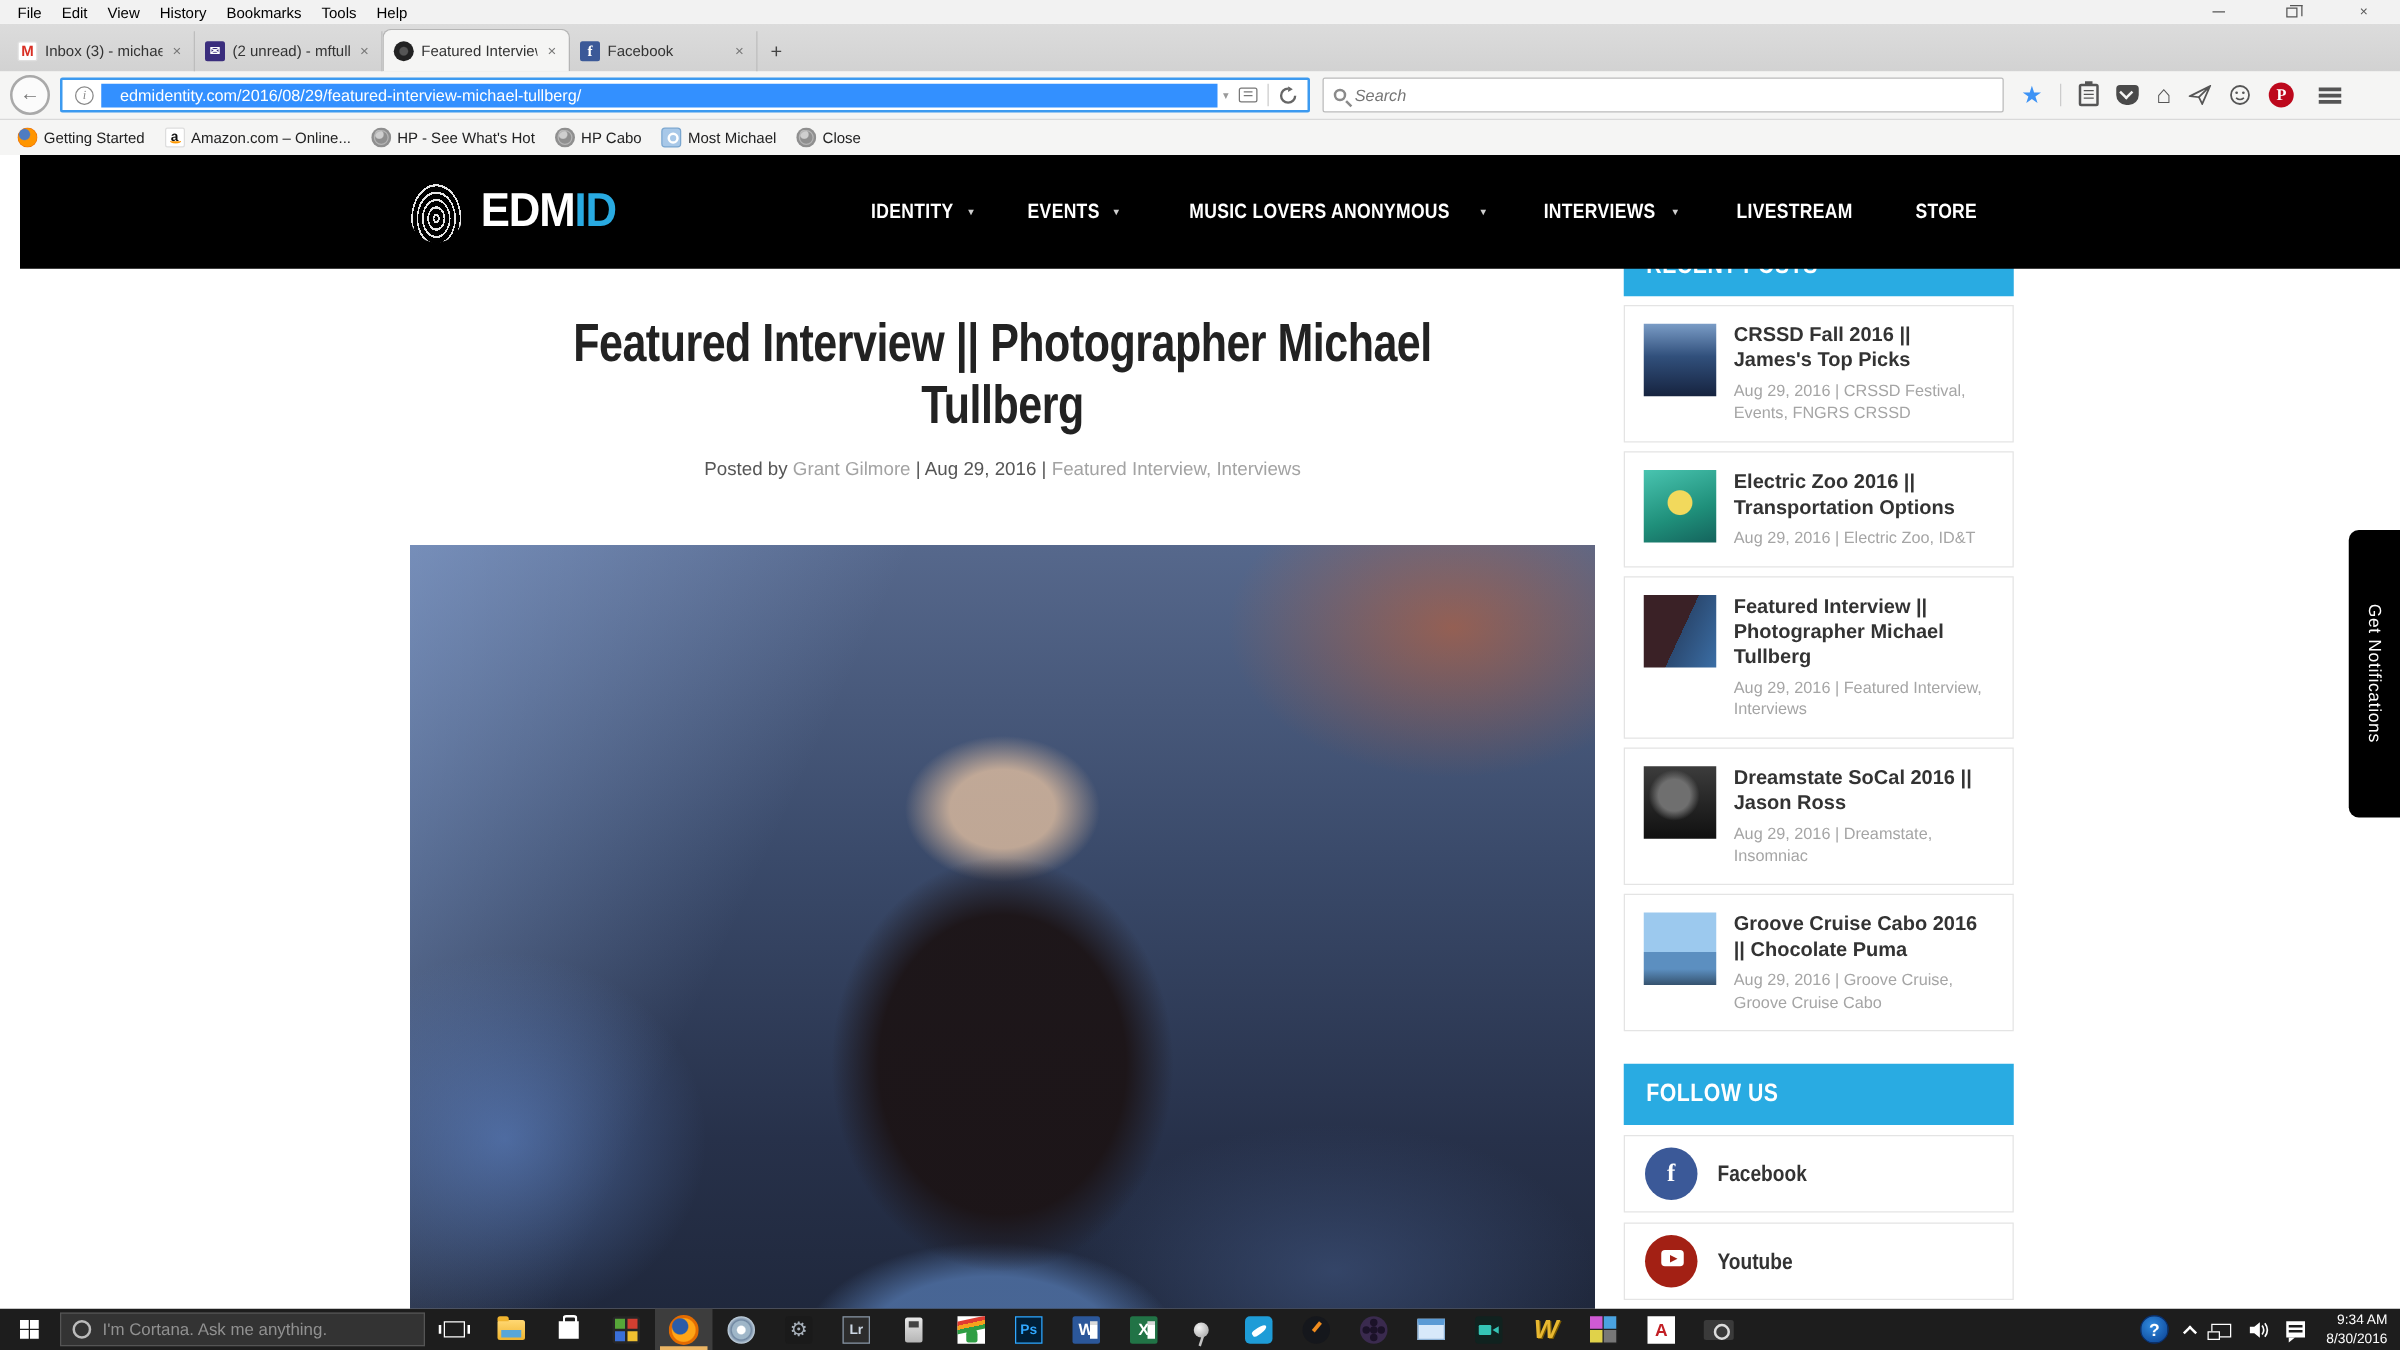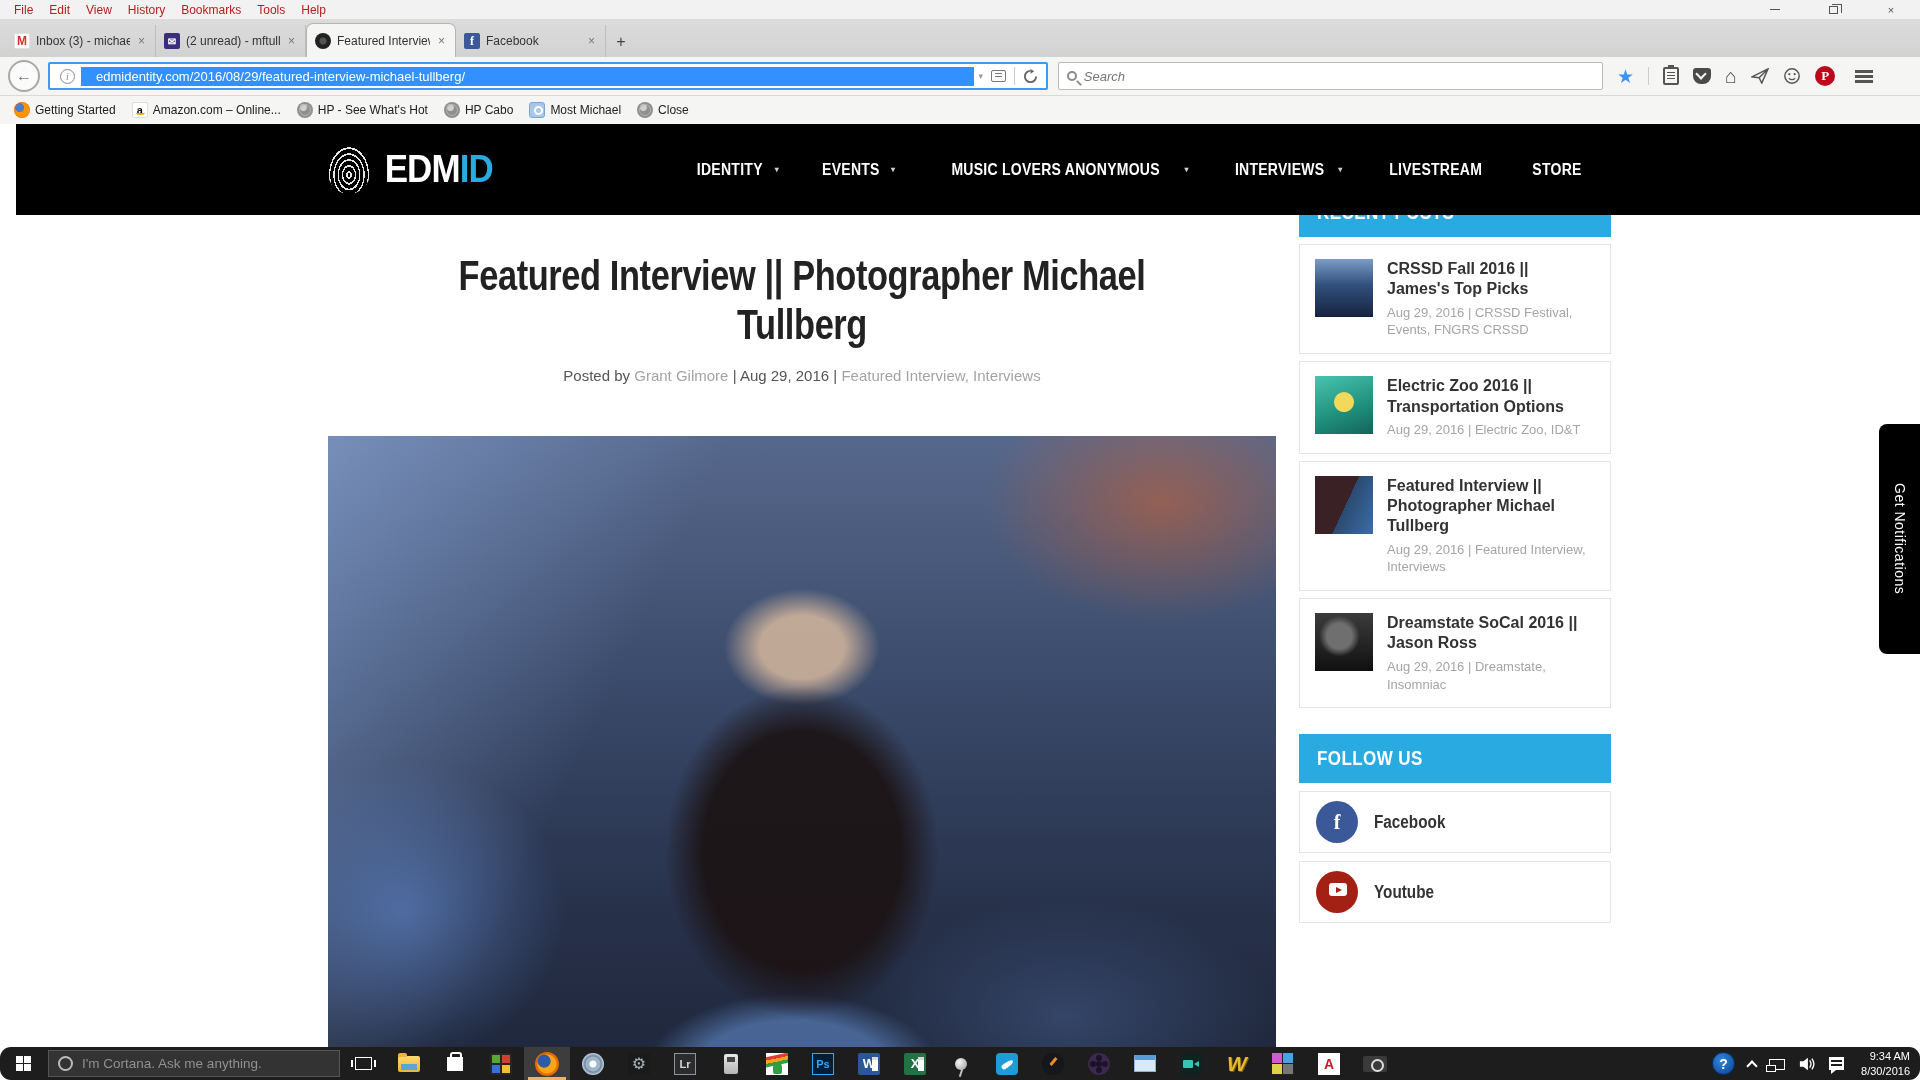--- a/index.html
+++ b/index.html
@@ -1,20 +1,20 @@
 <!DOCTYPE html>
 <html><head>
 <meta charset="utf-8">
 <style>
   * { margin:0; padding:0; box-sizing:border-box; }
   html,body { width:1920px; height:1080px; overflow:hidden; font-family:"Liberation Sans",sans-serif; }
   .screen { position:relative; width:1920px; height:1080px; background:#fff; overflow:hidden; }
 
   
-  .menubar { position:absolute; top:0; left:0; width:1920px; height:19px; background:#f2f2f2; display:flex; align-items:center; padding-left:6px; font-size:12px; color:#b91c1c; z-index:40;}
+  .menubar { position:absolute; top:0; left:0; width:1920px; height:19px; background:#f2f2f2; display:flex; align-items:center; padding-left:6px; font-size:12px; color:#000000; z-index:40;}
   .menubar .mitem { padding:2px 8px; cursor:default; }
   .winctl { position:absolute; right:0; top:0; height:19px; display:flex; align-items:center; z-index:41;}
   .winctl .wbtn { width:58px; height:19px; display:flex; align-items:center; justify-content:center; color:#555; font-size:11px; }
   .minbar { width:10px; height:1px; background:#555; }
   .restbox { width:9px; height:8px; border:1px solid #555; position:relative; }
   .restbox:before { content:""; position:absolute; top:-3px; left:2px; width:9px; height:8px; border:1px solid #555; border-bottom:none; border-left:none; }
 
   
   .tabstrip { position:absolute; top:19px; left:0; width:1920px; height:38px; background:linear-gradient(#dcdcdc,#d2d2d2); display:flex; align-items:flex-end; padding-left:6px; z-index:39; }
   .tab { width:150px; height:32px; display:flex; align-items:center; gap:6px; padding:0 8px; font-size:12px; color:#333; border-right:1px solid #bdbdbd; position:relative; }
@@ -118,21 +118,21 @@
   .sc-fb { background:#3b5998; font-size:20px; font-weight:bold; font-family:"Liberation Serif",serif; }
   .sc-yt { background:#a32014; position:relative; }
   .sc-yt:before { content:""; position:absolute; left:13px; top:12px; width:18px; height:13px; background:#fff; border-radius:3px; }
   .sc-yt:after { content:""; position:absolute; left:20px; top:16px; border-left:6px solid #a32014; border-top:3px solid transparent; border-bottom:3px solid transparent; }
   .slabel { font-size:18px; font-weight:bold; color:#333; display:inline-block; transform:scaleX(.85); transform-origin:left center; }
 
   .notiftab { position:absolute; right:15px; top:300px; width:42px; height:230px; background:#000; border-radius:8px 0 0 8px; display:flex; align-items:center; justify-content:center; z-index:6; }
   .notiftab span { writing-mode:vertical-rl; color:#fff; font-size:14px; letter-spacing:.5px; }
 
   
-  .taskbar { position:absolute; bottom:0; left:0; width:1920px; height:33px; background:#1d1d1d; display:flex; align-items:center; z-index:50;border-radius:11px; }
+  .taskbar { position:absolute; bottom:0; left:0; width:1920px; height:33px; background:#1d1d1d; display:flex; align-items:center; z-index:50; }
   .startbtn { width:46px; height:33px; display:flex; align-items:center; justify-content:center; }
   .winlogo { width:15px; height:15px; display:grid; grid-template-columns:7px 7px; grid-template-rows:7px 7px; gap:1px; }
   .winlogo i { background:#fff; }
   .cortana { width:292px; height:27px; background:#333; border:1px solid #555; display:flex; align-items:center; padding:0 9px; gap:9px; margin-left:2px; }
   .cortana .ring { width:15px; height:15px; border:2px solid #bbb; border-radius:50%; }
   .cortana .ctext { color:#919191; font-size:13.5px; white-space:nowrap; }
   .ticon { width:46px; height:33px; display:flex; align-items:center; justify-content:center; position:relative; }
   .ticon.active { background:#3d3d3d; }
   .ticon.active:after { content:""; position:absolute; bottom:0; left:4px; right:4px; height:3px; background:#ecb564; }
   .tview { width:17px; height:13px; border:1px solid #fff; position:relative; }
@@ -386,20 +386,27 @@
           <div class="pc-meta">Aug 29, 2016 | Featured Interview, Interviews</div>
         </div>
       </div>
       <div class="postcard">
         <div class="thumb th4"></div>
         <div class="pc-body">
           <div class="pc-title">Dreamstate SoCal 2016 || Jason Ross</div>
           <div class="pc-meta">Aug 29, 2016 | Dreamstate, Insomniac</div>
         </div>
       </div>
+      <div class="postcard">
+        <div class="thumb th5"></div>
+        <div class="pc-body">
+          <div class="pc-title">Groove Cruise Cabo 2016 || Chocolate Puma</div>
+          <div class="pc-meta">Aug 29, 2016 | Groove Cruise, Groove Cruise Cabo</div>
+        </div>
+      </div>
 
       <div class="banner follow-banner">
           <span>FOLLOW US</span>
         </div>
 
       <div class="socialcard">
         <div class="scircle sc-fb">f</div>
         <span class="slabel">Facebook</span>
       </div>
       <div class="socialcard">

